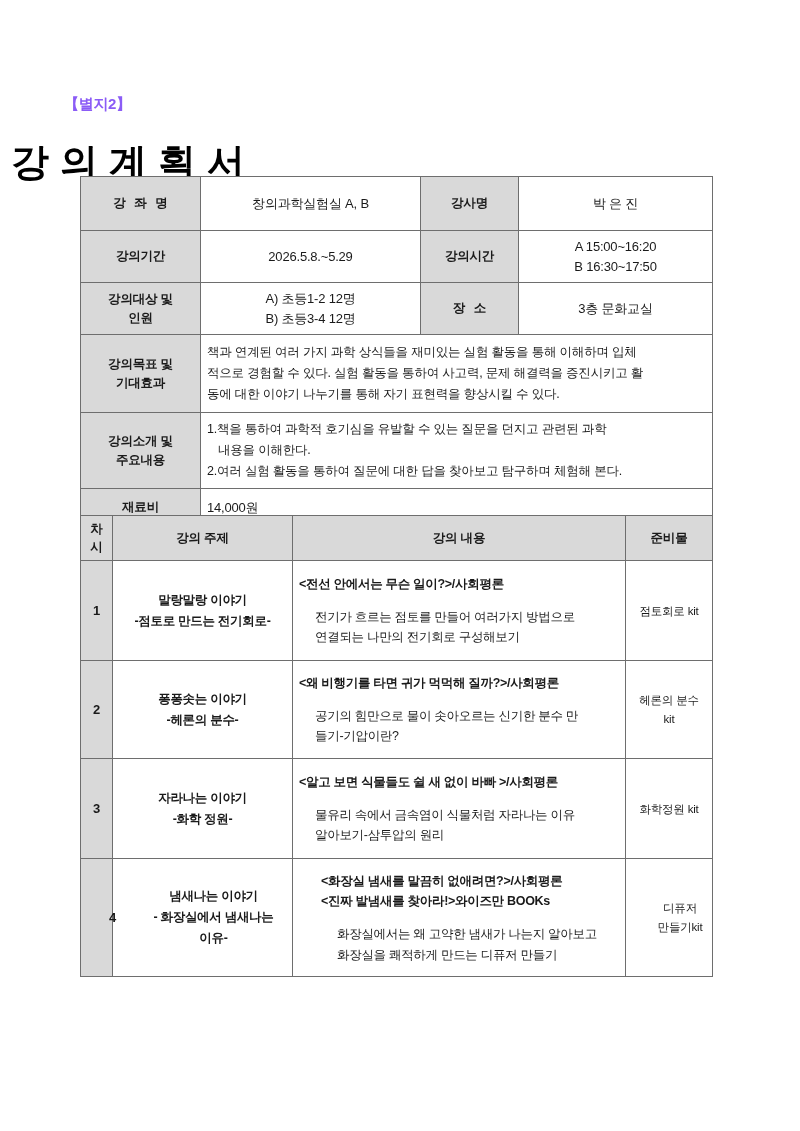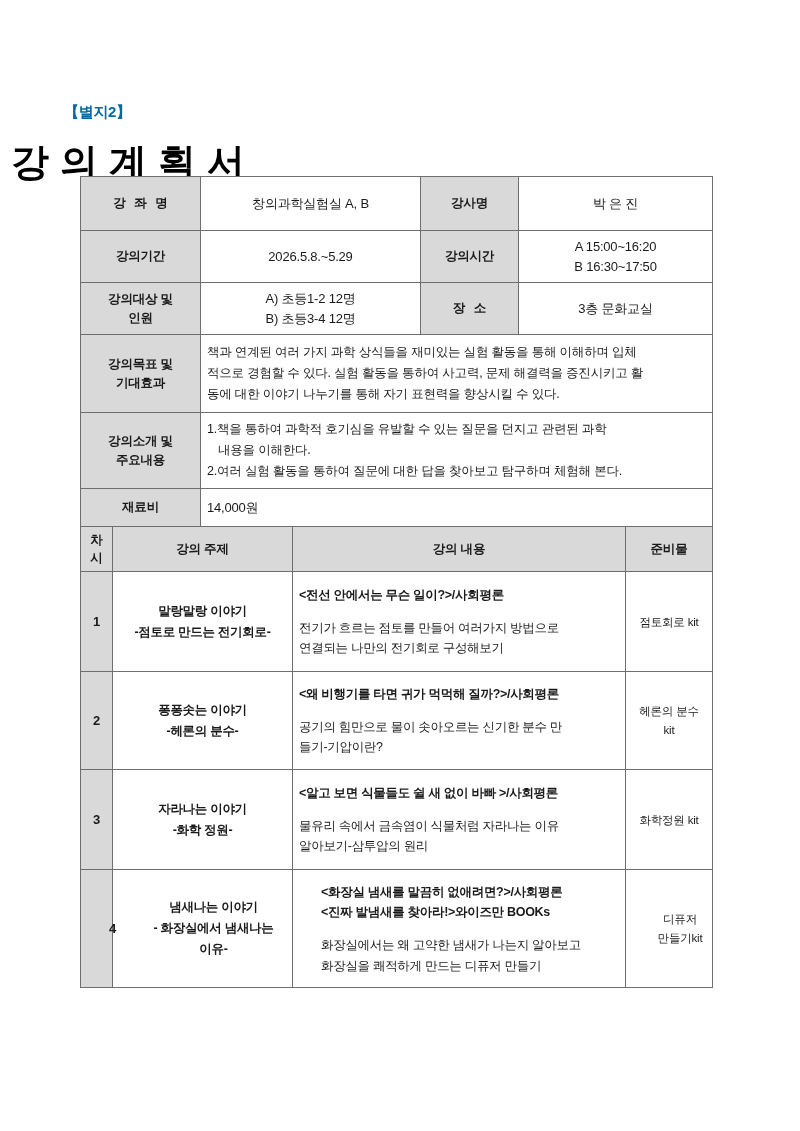--- a/index.html
+++ b/index.html
@@ -25,22 +25,21 @@
   }
 
   
   .attach-tag {
     position: absolute;
     left: 64px;
     top: 95px;
     font-size: 15px;
     font-weight: bold;
     letter-spacing: -0.3px;
-    color: #0369a1;
-    margin-top: 8px;
+    color: #8b5cf6;
   }
   .doc-title {
     position: absolute;
     left: 0;
     top: 112px;
     width: 800px;
     text-align: left;
     font-size: 38px;
     font-weight: bold;
     letter-spacing: 11px;
@@ -51,21 +50,21 @@
 
   
   .tbl {
     position: absolute;
     left: 80px;
     border-collapse: collapse;
     table-layout: fixed;
     font-size: 12.5px;
   }
   #info-table { top: 176px; width: 632px; }
-  #schedule-table { top: 526px; width: 632px; border-radius: 28px; }
+  #schedule-table { top: 515px; width: 632px; border-radius: 28px; }
 
   .tbl td, .tbl th {
     border: 1px solid #6e6e6e;
     padding: 4px 6px;
     vertical-align: middle;
     box-sizing: border-box;
   }
   .hd {
     background: #d9d9d9;
     text-align: center;
@@ -133,20 +132,21 @@
     letter-spacing: -0.3px;
     vertical-align: middle;
     padding: 9px 8px 9px 9px;
   }
   .content .book { display: block; font-weight: bold; }
   .content .gap { display: block; height: 13px; }
   .content .desc {
     display: block;
     text-align: justify;
     text-justify: inter-character;
+    margin-left: 16px;
   }
   .content .desc .ln { display: block; }
   .materials {
     text-align: center;
     font-size: 11.5px;
     line-height: 1.6;
     letter-spacing: -0.2px;
     vertical-align: middle;
   }
   .materials .ln { display: block; }

